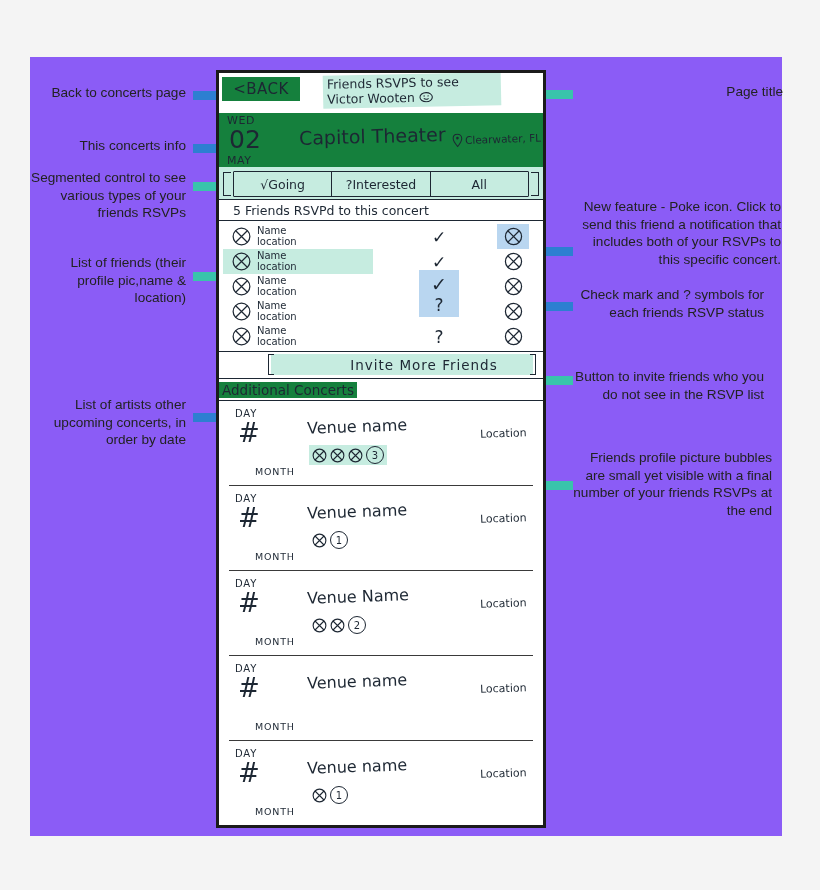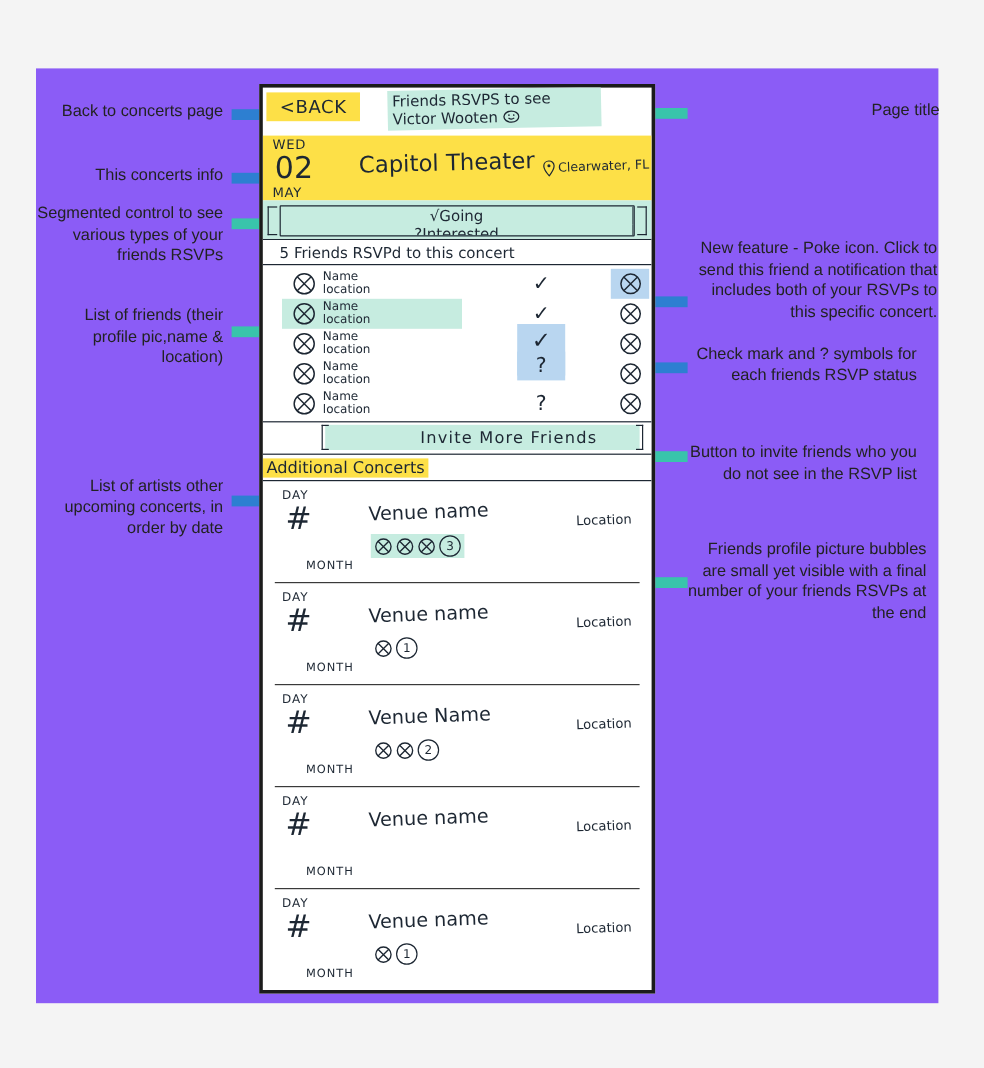--- a/index.html
+++ b/index.html
@@ -33,21 +33,21 @@
 
   
   .phone{
     position:absolute;left:216px;top:70px;width:330px;height:758px;
     border:3px solid #1b1b1b;
     background:#ffffff;
     box-sizing:border-box;
     overflow:hidden;
   }
   .hl-teal{background:#c6ece0;}
-  .hl-blue{background:#fde047;}
+  .hl-blue{background:#15803d;}
   .hl-blue-soft{background:#b9d6f0;}
 
   
   .hw{
     font-family:"DejaVu Sans", sans-serif;
     color:#1d2733;
     font-weight:400;
   }
 
   
@@ -104,21 +104,21 @@
   }
   .segcapL{left:4px;border-right:none;}
   .segcapR{right:4px;border-left:none;}
 
   
   .rsvphead{
     border-top:1.6px solid #1d2733;border-bottom:1.6px solid #1d2733;
     height:20px;display:flex;align-items:center;padding-left:14px;
     font-size:12.5px;
   }
-  .flist{position:relative;padding:3px 0 2px 16px;}
+  .flist{position:relative;padding:3px 0 2px 4px;}
   .frow{
     position:relative;height:25px;display:flex;align-items:center;
   }
   .fleft{
     display:flex;align-items:center;gap:6px;padding-left:9px;width:150px;
     box-sizing:border-box;
   }
   .avatar{width:19px;height:19px;flex:0 0 19px;}
   .fnames{line-height:10.5px;font-size:10px;}
   .fnames .n{display:block;}
@@ -255,21 +255,21 @@
         <path d="M5.5 .8 C3 .8 1.2 2.6 1.2 5 c0 3 4.3 8.2 4.3 8.2 S9.8 8 9.8 5 C9.8 2.6 8 .8 5.5 .8 z" fill="none" stroke="#1d2733" stroke-width="1"></path>
         <circle cx="5.5" cy="4.8" r="1.3" fill="#1d2733"></circle>
       </svg>
       <span>Clearwater, FL</span>
     </div>
   </div>
 
   <div class="segwrap hl-teal">
     <div class="segcapL"></div>
     <div class="segcapR"></div>
-    <div class="seg" style="margin:0 8px;flex-direction:column;">
+    <div class="seg" style="margin:0 8px;">
       <div class="hw">√Going</div>
       <div class="hw">?Interested</div>
       <div class="hw">All</div>
     </div>
   </div>
 
   <div class="rsvphead hw">5 Friends RSVPd to this concert</div>
 
   <div class="flist">
 

